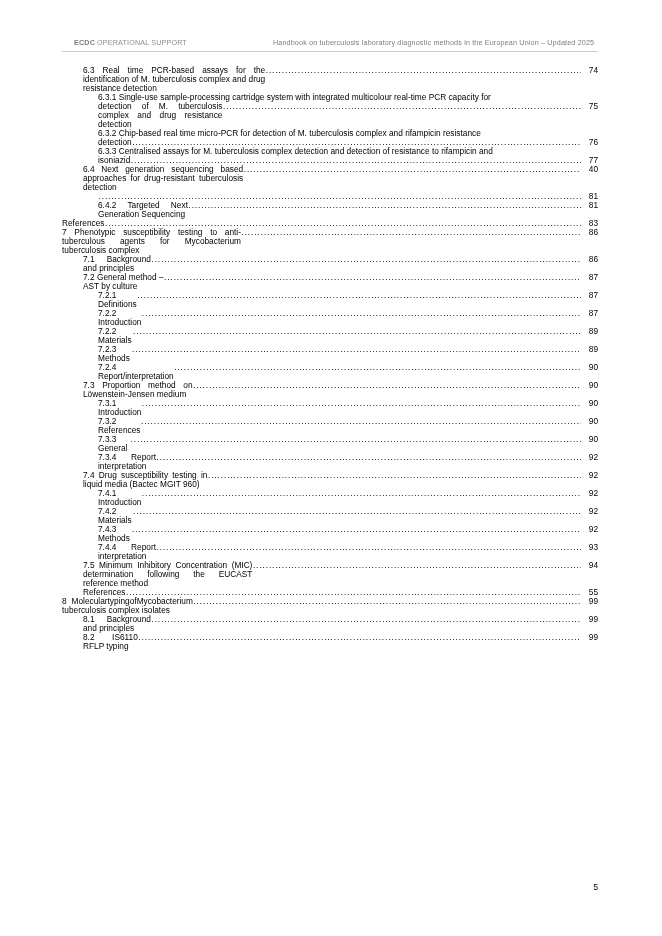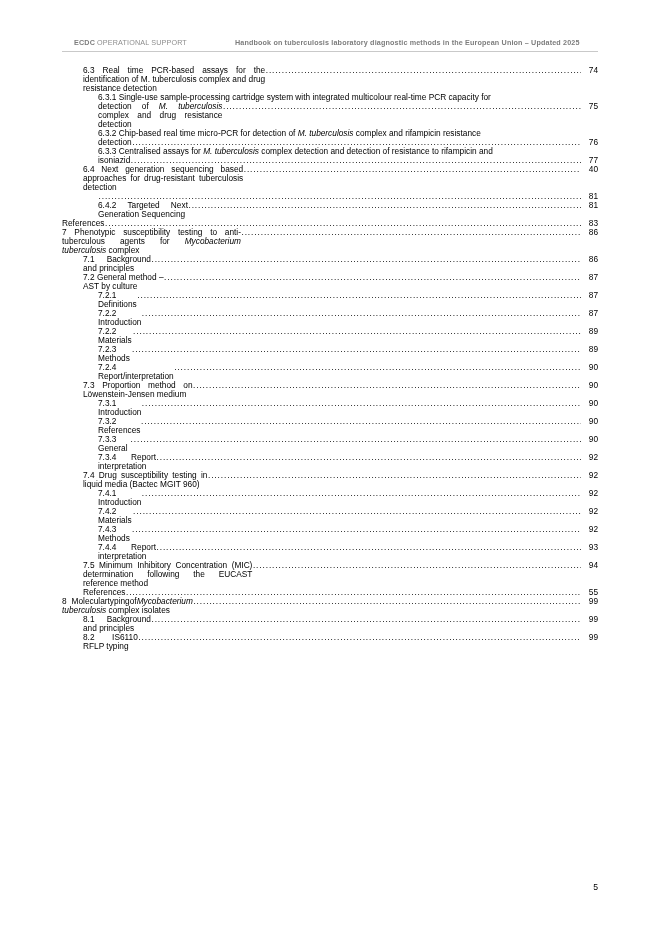--- a/index.html
+++ b/index.html
@@ -37,22 +37,22 @@
     flex: 0 0 auto;
   }
   .hdr-brand {
     font-weight: bold;
     color: #7d7d7d;
   }
   .hdr-sub {
     font-weight: normal;
   }
   .hdr-right {
-    margin-left: 48px;
-    font-weight: bold;
+    margin-left: 86px;
+    font-weight: normal;
     white-space: nowrap;
     color: #7d7d7d;
   }
   .header-rule {
     position: absolute;
     top: 51px;
     left: 62px;
     width: 536px;
     height: 1px;
     background: #c9c9c9;
@@ -103,21 +103,21 @@
     flex: 0 0 auto;
     text-align: right;
     min-width: 17px;
     white-space: nowrap;
   }
   
   .row-wrap-first {
     display: block;
     white-space: pre-wrap;
   }
-  .it { font-style: italic; }
+  .it { }
 
   
   .folio {
     position: absolute;
     left: 0;
     top: 882px;
     width: 598px;
     text-align: right;
     font-size: 8.6px;
     color: #000;

